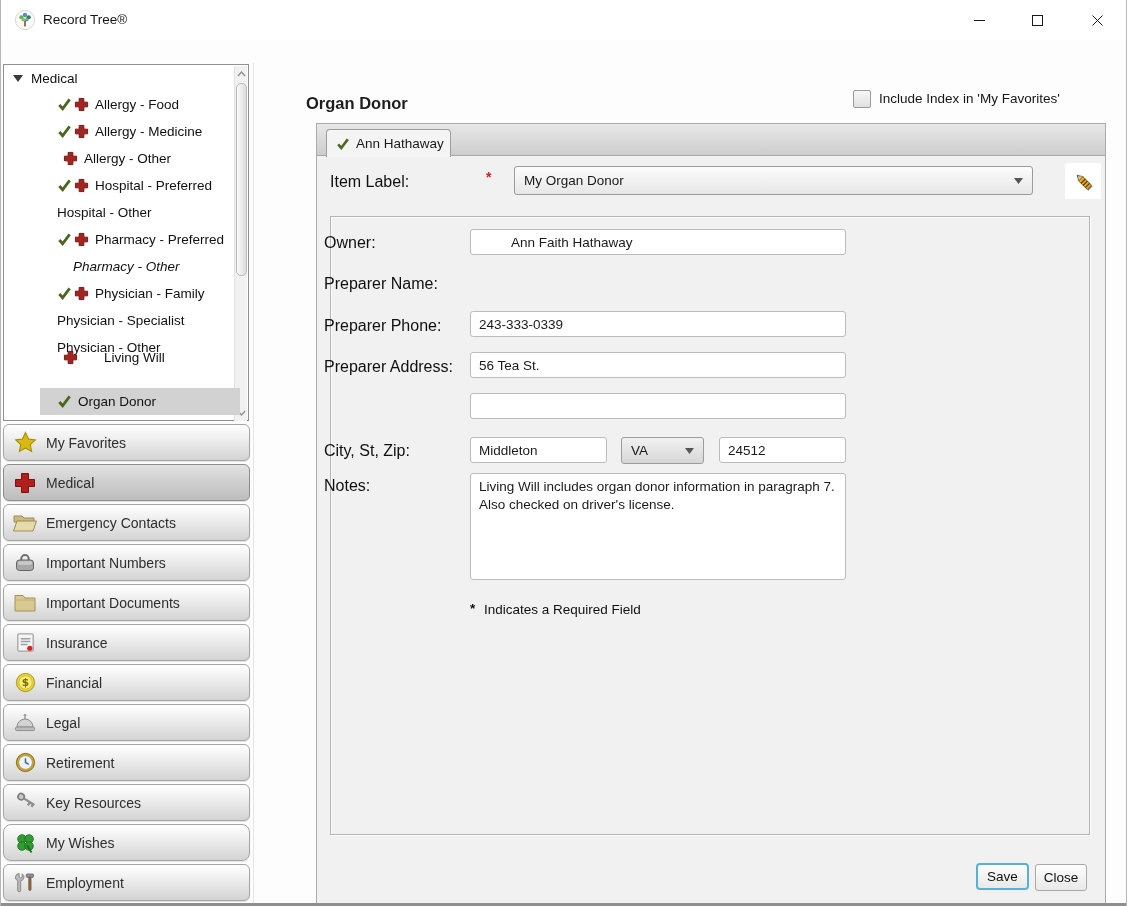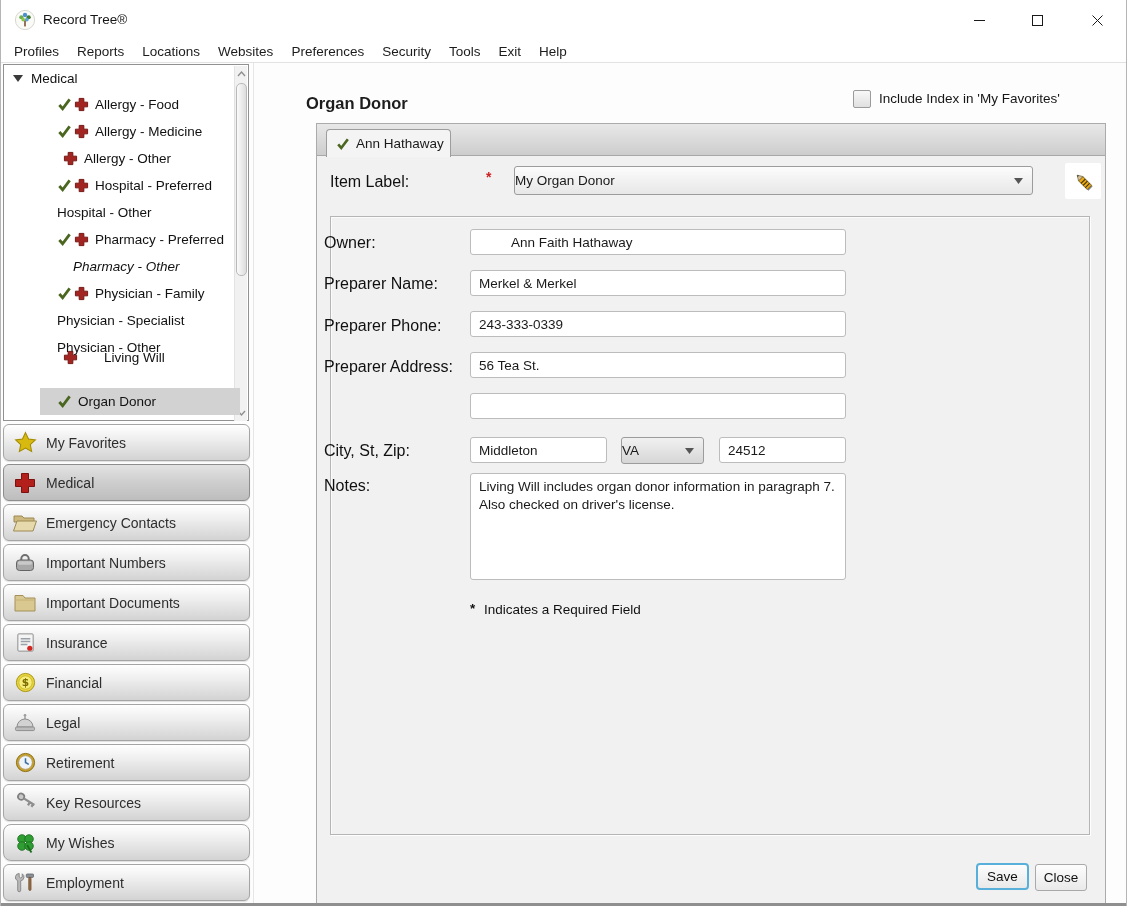--- a/index.html
+++ b/index.html
@@ -41,21 +41,21 @@
   .fav-check{left:852px;top:90px;width:18px;height:18px;background:linear-gradient(#f8f8f8,#e0e0e0);border:1px solid #9b9b9b;border-radius:2px;}
   .fav-lbl{left:878px;top:91px;font-size:13.5px;color:#161616;text-align:right;}
   .card{left:315px;top:123px;width:790px;height:878px;background:#f1f1f1;border:1px solid #ababab;}
   .tabstrip{position:absolute;left:0;top:0;width:788px;height:32px;background:linear-gradient(#e8e8e8,#cdcdcd);border-bottom:1px solid #a8a8a8;}
   .tab{position:absolute;left:9px;top:5px;width:125px;height:28px;background:#f4f4f4;border:1px solid #9d9d9d;border-bottom:none;border-radius:4px 4px 0 0;display:flex;align-items:center;z-index:2;}
   .tab .ic{margin-left:9px;display:inline-flex;}
   .tab .lbl{margin-left:6px;font-size:13.5px;color:#1a1a1a;}
   .fieldlabel{position:absolute;font-size:16px;color:#101010;}
   .req{color:#cc1f1f;font-size:14px;font-weight:bold;}
   .combo{position:absolute;background:linear-gradient(#fcfcfc,#e7e7e7);border:1px solid #9c9c9c;border-radius:3px;display:flex;align-items:center;}
-  .combo .val{font-size:13.5px;color:#1a1a1a;flex:1;}
+  .combo .val{margin-left:9px;font-size:13.5px;color:#1a1a1a;flex:1;}
   .combo .arr{margin-right:9px;display:inline-flex;}
   .editbtn{position:absolute;left:748px;top:39px;width:36px;height:36px;background:#fff;border-radius:2px;display:flex;align-items:center;justify-content:center;}
   .groupbox{position:absolute;left:13px;top:92px;width:760px;height:619px;border:1px solid #b5b5b5;box-shadow:1px 1px 0 rgba(255,255,255,.9),inset 1px 1px 0 rgba(255,255,255,.7);}
   .tbox{position:absolute;height:26px;background:#fff;border:1px solid #bcbcbc;border-radius:3px;font-family:"Liberation Sans","DejaVu Sans",sans-serif;font-size:13.5px;color:#1a1a1a;padding:0 8px;outline:none;}
   textarea.tbox{padding:4px 8px;resize:none;line-height:1.35;}
   .note-req{position:absolute;font-size:13.5px;color:#101010;}
   .btn{position:absolute;height:27px;background:linear-gradient(#fdfdfd,#e9e9e9);border:1px solid #a9a9a9;border-radius:3px;font-size:13.5px;color:#111;display:flex;align-items:center;justify-content:center;font-family:inherit;}
   .btn.focus{border:2px solid #58b0da;border-radius:4px;}
   .bottom-edge{left:0;top:903px;width:1127px;height:3px;background:#8f8f8f;}
   svg{display:block;}
@@ -88,31 +88,20 @@
           <rect x="1.5" y="1.5" width="10" height="10" fill="none" stroke="#1a1a1a" stroke-width="1"></rect>
         </svg>
     </div>
     <div class="abs winbtn" style="left:1073px">
       <svg width="13" height="13">
           <path d="M1.5 1.5 L11.5 11.5 M11.5 1.5 L1.5 11.5" stroke="#1a1a1a" stroke-width="1"></path>
         </svg>
     </div>
   </div>
 
-  <div class="abs menubar">
-      <span class="menu-item">Profiles</span>
-      <span class="menu-item">Reports</span>
-      <span class="menu-item">Locations</span>
-      <span class="menu-item">Websites</span>
-      <span class="menu-item">Preferences</span>
-      <span class="menu-item">Security</span>
-      <span class="menu-item">Tools</span>
-      <span class="menu-item">Exit</span>
-      <span class="menu-item">Help</span>
-    </div>
 
   <div class="abs tree-panel">
     <div class="abs sb">
       <div class="sb-btn" style="top:0">
         <svg width="9" height="6">
             <polyline points="1,5 4.5,1 8,5" fill="none" stroke="#8d8d8d" stroke-width="1.3"></polyline>
           </svg>
       </div>
       <div class="sb-thumb"></div>
       <div class="sb-btn" style="bottom:0">
@@ -398,21 +387,20 @@
       </svg>
     </div>
 
     <div class="groupbox"></div>
   </div>
 
   <div class="fieldlabel abs" style="left:323px;top:234px;">Owner:</div>
   <input class="tbox abs" style="left: 469px; top: 229px; width: 376px; padding-left: 40px;" value="Ann Faith Hathaway">
 
   <div class="fieldlabel abs" style="left:323px;top:275px;">Preparer Name:</div>
-  <input class="tbox abs" style="left: 469px; top: 270px; width: 376px;" value="Merkel &amp; Merkel">
 
   <div class="fieldlabel abs" style="left:323px;top:317px;">Preparer Phone:</div>
   <input class="tbox abs" style="left: 469px; top: 311px; width: 376px;" value="243-333-0339">
 
   <div class="fieldlabel abs" style="left:323px;top:358px;">Preparer Address:</div>
   <input class="tbox abs" style="left: 469px; top: 352px; width: 376px;" value="56 Tea St.">
   <input class="tbox abs" style="left: 469px; top: 393px; width: 376px;" value="">
 
   <div class="fieldlabel abs" style="left:323px;top:442px;">City, St, Zip:</div>
   <input class="tbox abs" style="left: 469px; top: 437px; width: 137px;" value="Middleton">

